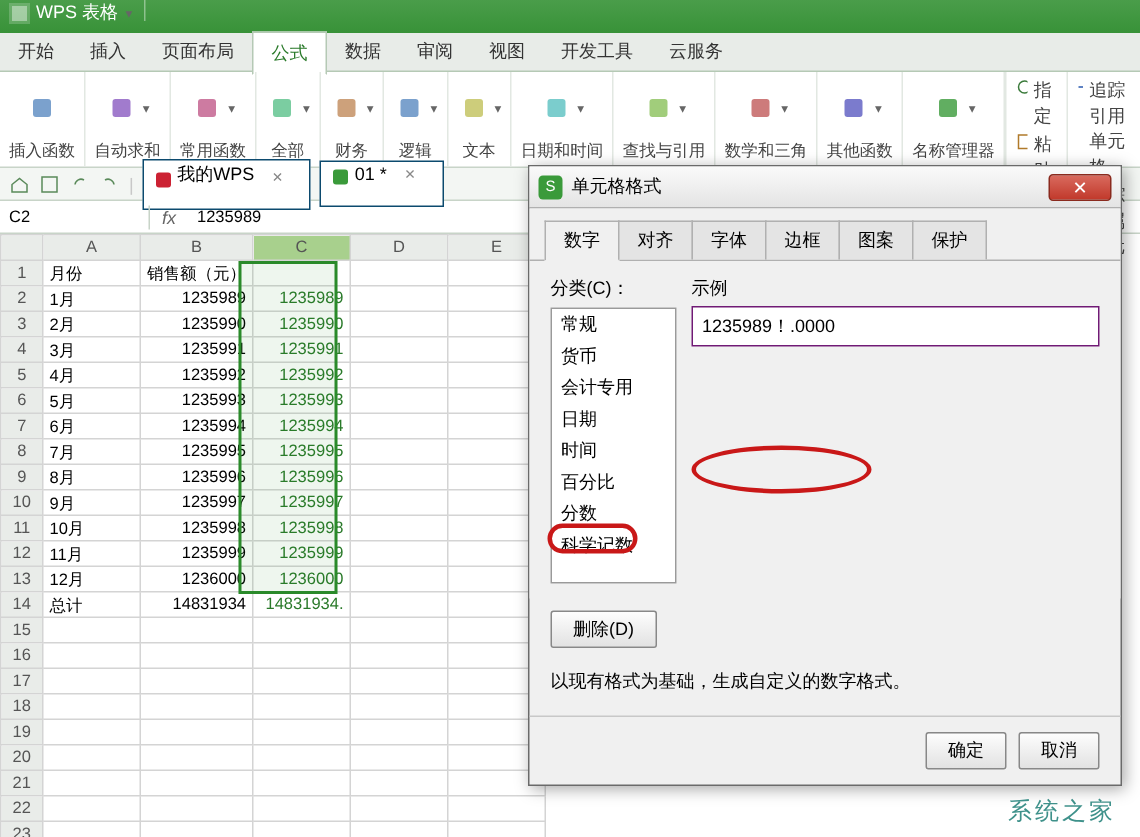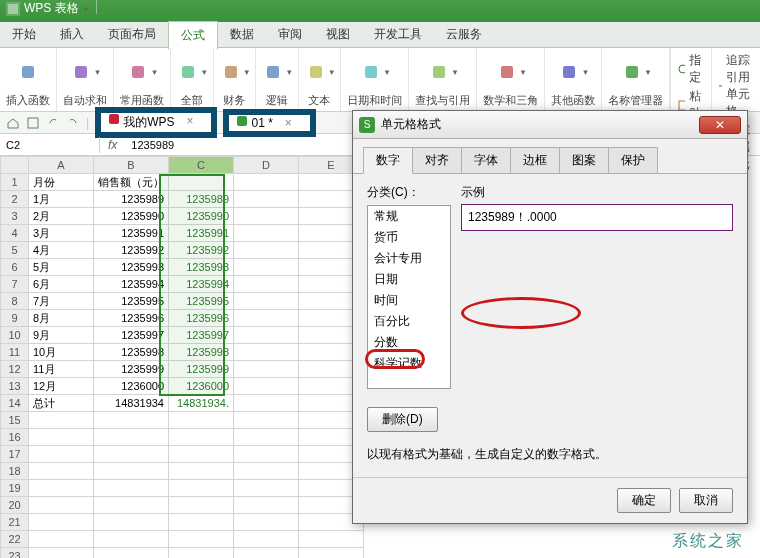--- a/index.html
+++ b/index.html
@@ -10,23 +10,23 @@
 .menutabs{background:#e8ece8;height:26px;display:flex;align-items:center;border-bottom:1px solid #b5c9b5}
 .menutabs .tab{padding:5px 12px;color:#333;cursor:pointer}
 .menutabs .tab.active{background:#fff;border:1px solid #b5c9b5;border-bottom:1px solid #fff;color:#2a7a2a;margin-bottom:-1px}
 .ribbon{background:#fff;height:64px;display:flex;border-bottom:1px solid #c8d4c8}
 .rgroup{display:flex;flex-direction:column;align-items:center;justify-content:space-between;padding:3px 6px;border-right:1px solid #e2e8e2}
 .rgroup .icons{display:flex;gap:2px;align-items:center;height:44px}
 .rgroup .lbl{font-size:11px;color:#444;white-space:nowrap}
 .ico{width:22px;height:22px;display:flex;align-items:center;justify-content:center;border-radius:3px}
 .ico svg{width:16px;height:16px}
 .sidepanel{display:flex;flex-direction:column;gap:2px;padding:4px 6px;border-left:1px solid #e2e8e2;font-size:11px;color:#444}
-.sidepanel .row{display:flex;align-items:center;gap:4px}
+.sidepanel .row{display:flex;align-items:flex-start;gap:4px}
 .qat{height:22px;background:#f3f6f3;display:flex;align-items:center;padding:0 6px;gap:6px;border-bottom:1px solid #c8d4c8}
-.qat .doc{background:#fff;border:6px solid #0c4a6e;padding:1px 18px 1px 8px;font-size:11px;display:flex;align-items:flex-start;gap:4px}
+.qat .doc{background:#fff;border:1px solid #0c4a6e;padding:1px 18px 14px 8px;font-size:11px;display:flex;align-items:flex-end;gap:4px}
 .fbar{height:22px;display:flex;align-items:center;border-bottom:1px solid #c8d4c8}
 .fbar .cell{width:100px;border-right:1px solid #c8d4c8;padding:2px 6px;font-size:11px}
 .fbar .fx{padding:2px 8px;color:#666;font-style:italic}
 .fbar .val{padding:2px 6px;font-size:11px}
 .sheet{position:relative;height:420px;overflow:hidden}
 .grid{border-collapse:collapse;table-layout:fixed}
 .grid th,.grid td{border:1px solid #d4d4d4;height:17px;font-size:11px;font-weight:normal;padding:0 4px;text-align:right;white-space:nowrap;overflow:hidden}
 .grid thead th{background:#e9ece9;text-align:center;color:#555}
 .grid .rowh{background:#e9ece9;text-align:center;color:#555;width:28px}
 .grid .txt{text-align:left}

